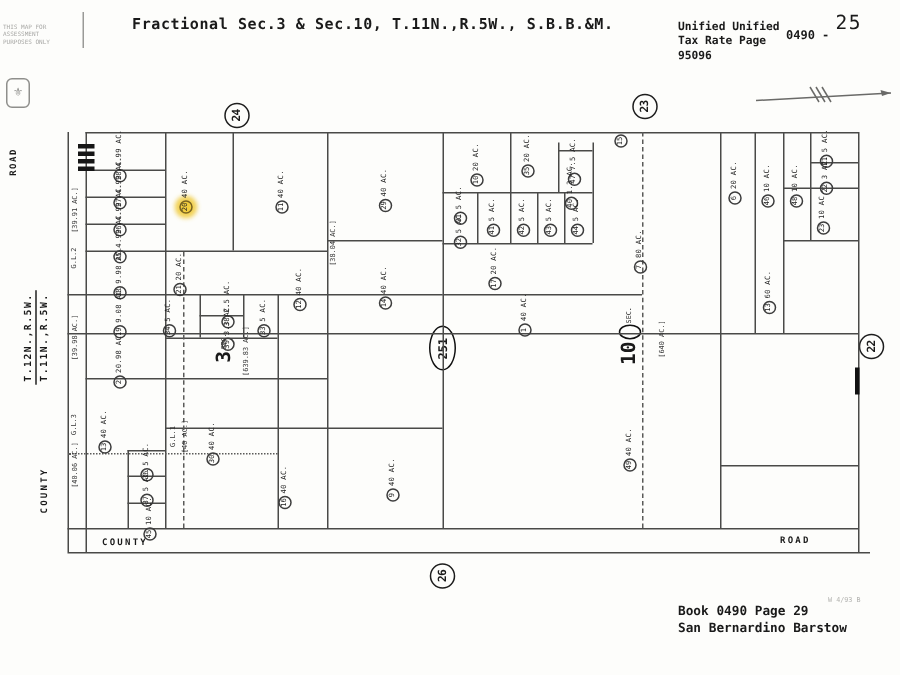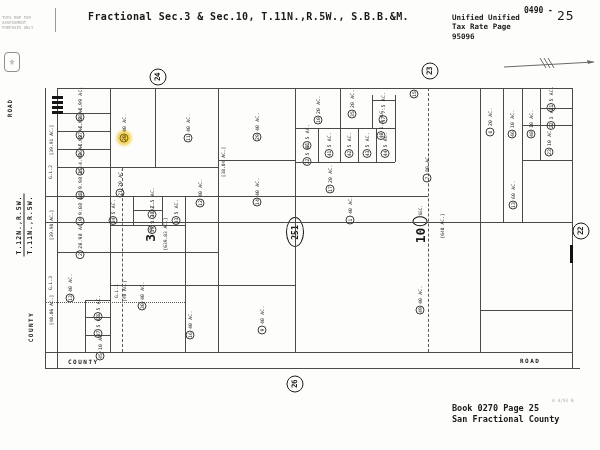--- a/index.html
+++ b/index.html
@@ -32,21 +32,21 @@
             transform:translate(-50%,-50%);display:flex;align-items:center;justify-content:center;background:#fdfdfb;}
   .ellblock span{transform:rotate(-90deg);font-size:8px;font-weight:bold;}
   
   .sec{position:absolute;transform:translate(-50%,-50%) rotate(-90deg);display:flex;align-items:center;gap:1px;white-space:nowrap;}
   .sec .w{font-size:4.5px;}
   .sec .n{font-size:13px;font-weight:bold;line-height:1;}
   .oval0{width:8px;height:13px;border:1.3px solid #111;border-radius:50%;display:inline-block;}
   
   .t-title{position:absolute;left:88px;top:11px;font-size:10px;font-weight:bold;letter-spacing:.4px;}
   .taxarea{position:absolute;left:452px;top:13px;font-size:7.5px;font-weight:bold;line-height:1.25;}
-  .bookpfx{position:absolute;left:524px;top:6px;font-size:8px;font-weight:bold;}
+  .bookpfx{position:absolute;left:524px;top:19px;font-size:8px;font-weight:bold;}
   .booknum{position:absolute;left:557px;top:8px;font-size:13px;letter-spacing:1px;}
   .cornernote{position:absolute;left:2px;top:15px;width:50px;font-size:4px;line-height:1.3;color:#a9a9a6;}
   .cornerbar{position:absolute;left:55px;top:8px;width:1px;height:24px;background:#9a9a97;}
   .seal{position:absolute;left:4px;top:52px;width:14px;height:18px;border:1px solid #8f8f8c;
         border-radius:4px;color:#9a9a97;font-size:9px;display:flex;align-items:center;justify-content:center;}
   .vtext{position:absolute;transform:translate(-50%,-50%) rotate(-90deg);white-space:nowrap;}
   .township{position:absolute;left:24px;top:225px;transform:translate(-50%,-50%) rotate(-90deg);
             text-align:center;font-size:6.5px;font-weight:bold;letter-spacing:1px;white-space:nowrap;}
   .township .l1{border-bottom:1px solid #222;padding:0 2px 1px;}
   .township .l2{padding-top:1px;}
@@ -365,17 +365,17 @@
       <div class="ann" style="left: 50px; top: 172px;">G.L.2</div>
       <div class="ann" style="left: 50px; top: 283px;">G.L.3</div>
       <div class="ann" style="left: 116px; top: 291px;">G.L.1</div>
       <div class="ann" style="left: 124px; top: 291px;">[40 AC.]</div>
       <div class="ann" style="left: 223px; top: 162px;">[38.04 AC.]</div>
       <div class="ann" style="left: 165px; top: 234px;">[639.83 AC.]</div>
       <div class="ann" style="left: 442px; top: 226px;">[640 AC.]</div>
     </div>
 
   <div class="footer">
-    <div>Book 0270 Page 25</div>
-    <div>San Fractional County</div>
+    <div>Book 0490 Page 29</div>
+    <div>San Bernardino Barstow</div>
   </div>
   <div class="rev">W 4/93 B</div>
 </div>
 
 </body></html>

